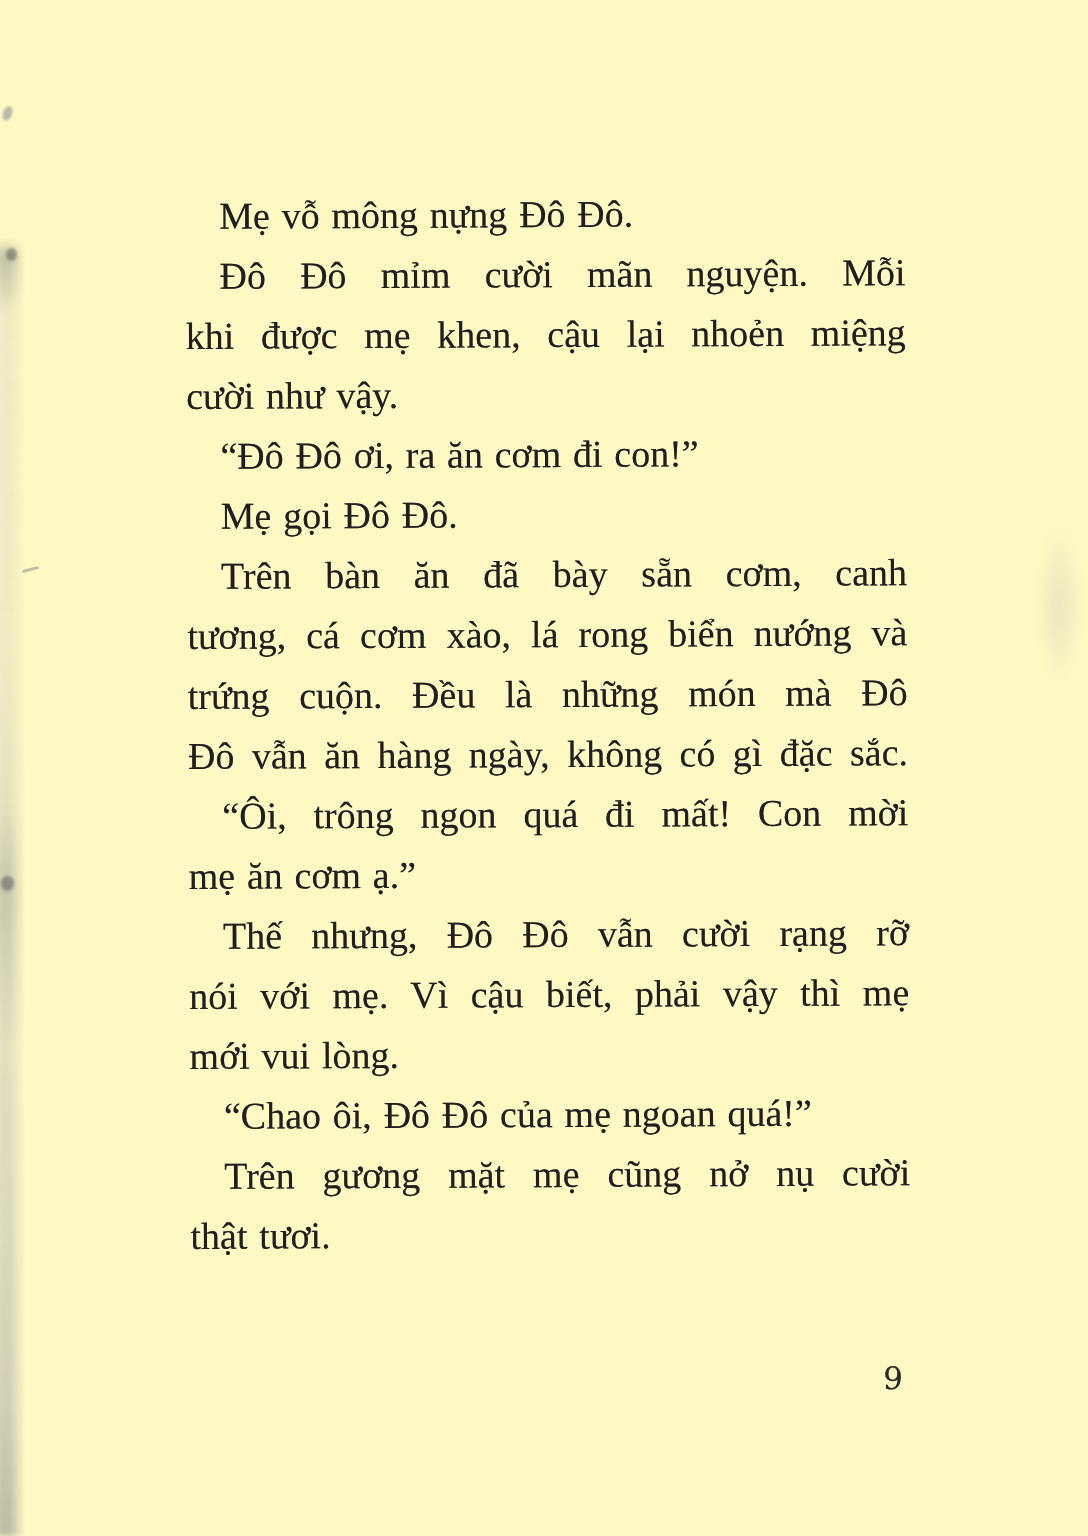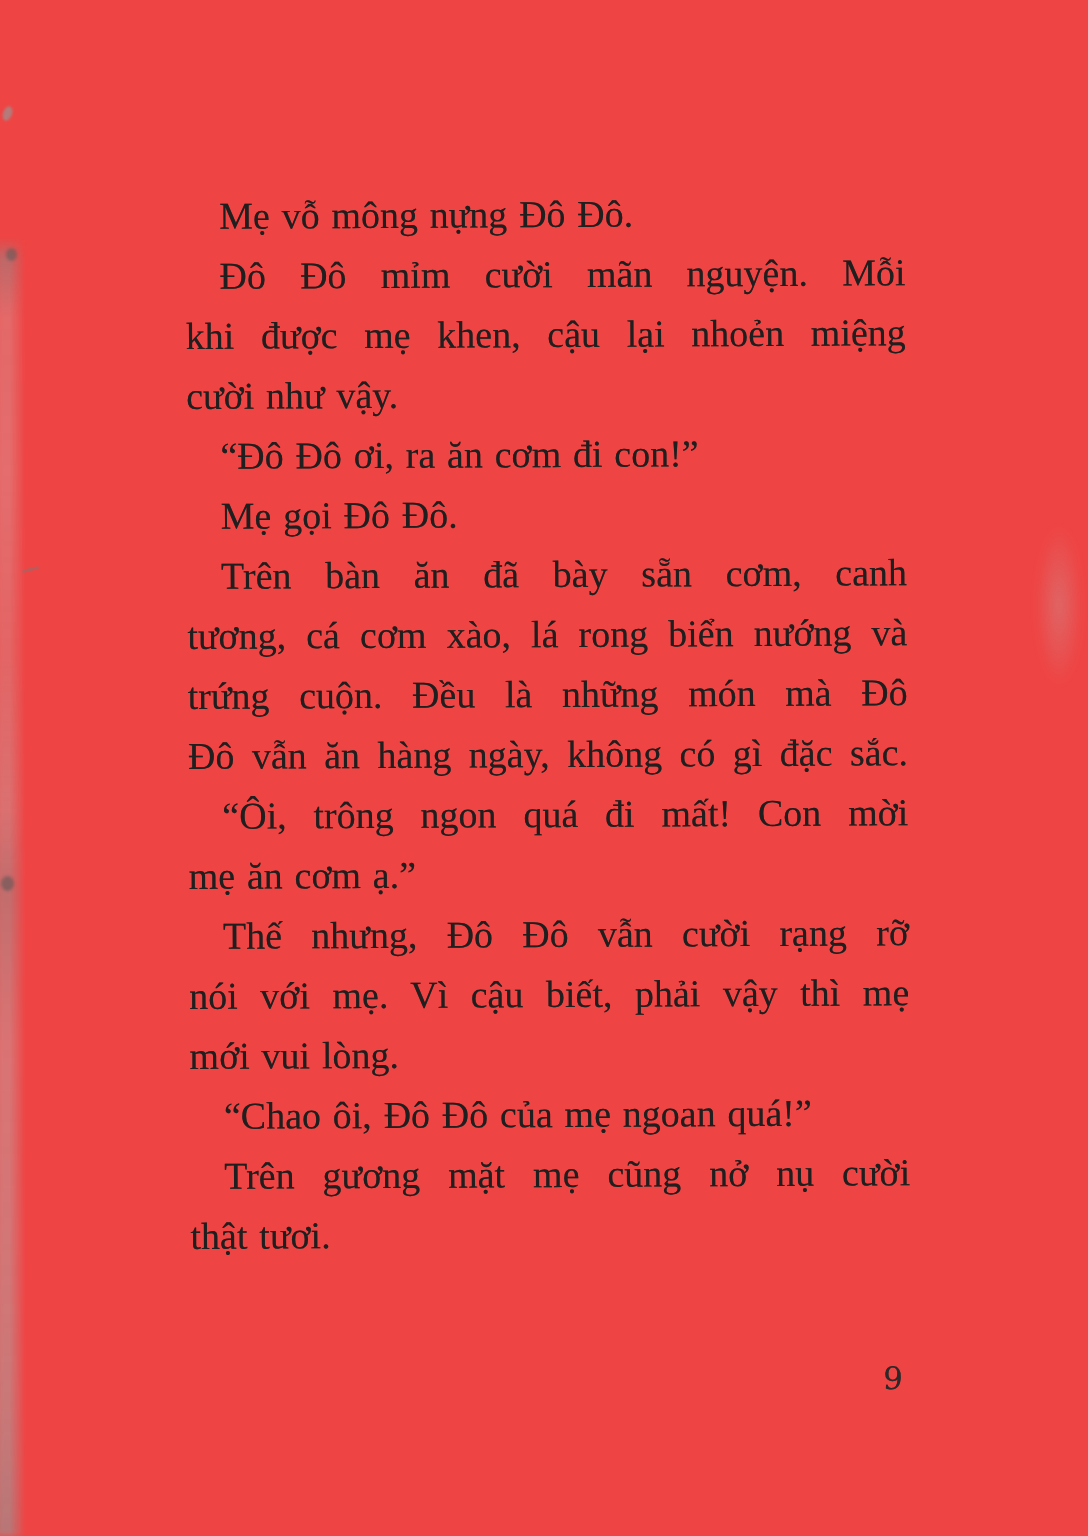--- a/index.html
+++ b/index.html
@@ -4,21 +4,21 @@
 <style>
   html, body { margin: 0; padding: 0; }
   body {
     width: 1088px; height: 1536px;
     background: #ffffff;
     font-family: "Liberation Serif", "DejaVu Serif", serif;
   }
   .book-page {
     position: relative;
     width: 1088px; height: 1536px;
-    background: #ef4444;
+    background: #fef9c3;
     overflow: hidden;
   }
 
   
   .edge-band-left {
     position: absolute;
     left: -4px; top: 238px;
     width: 30px; height: 1298px;
     background: linear-gradient(to bottom,
       rgba(170,170,170,0)   0%,

